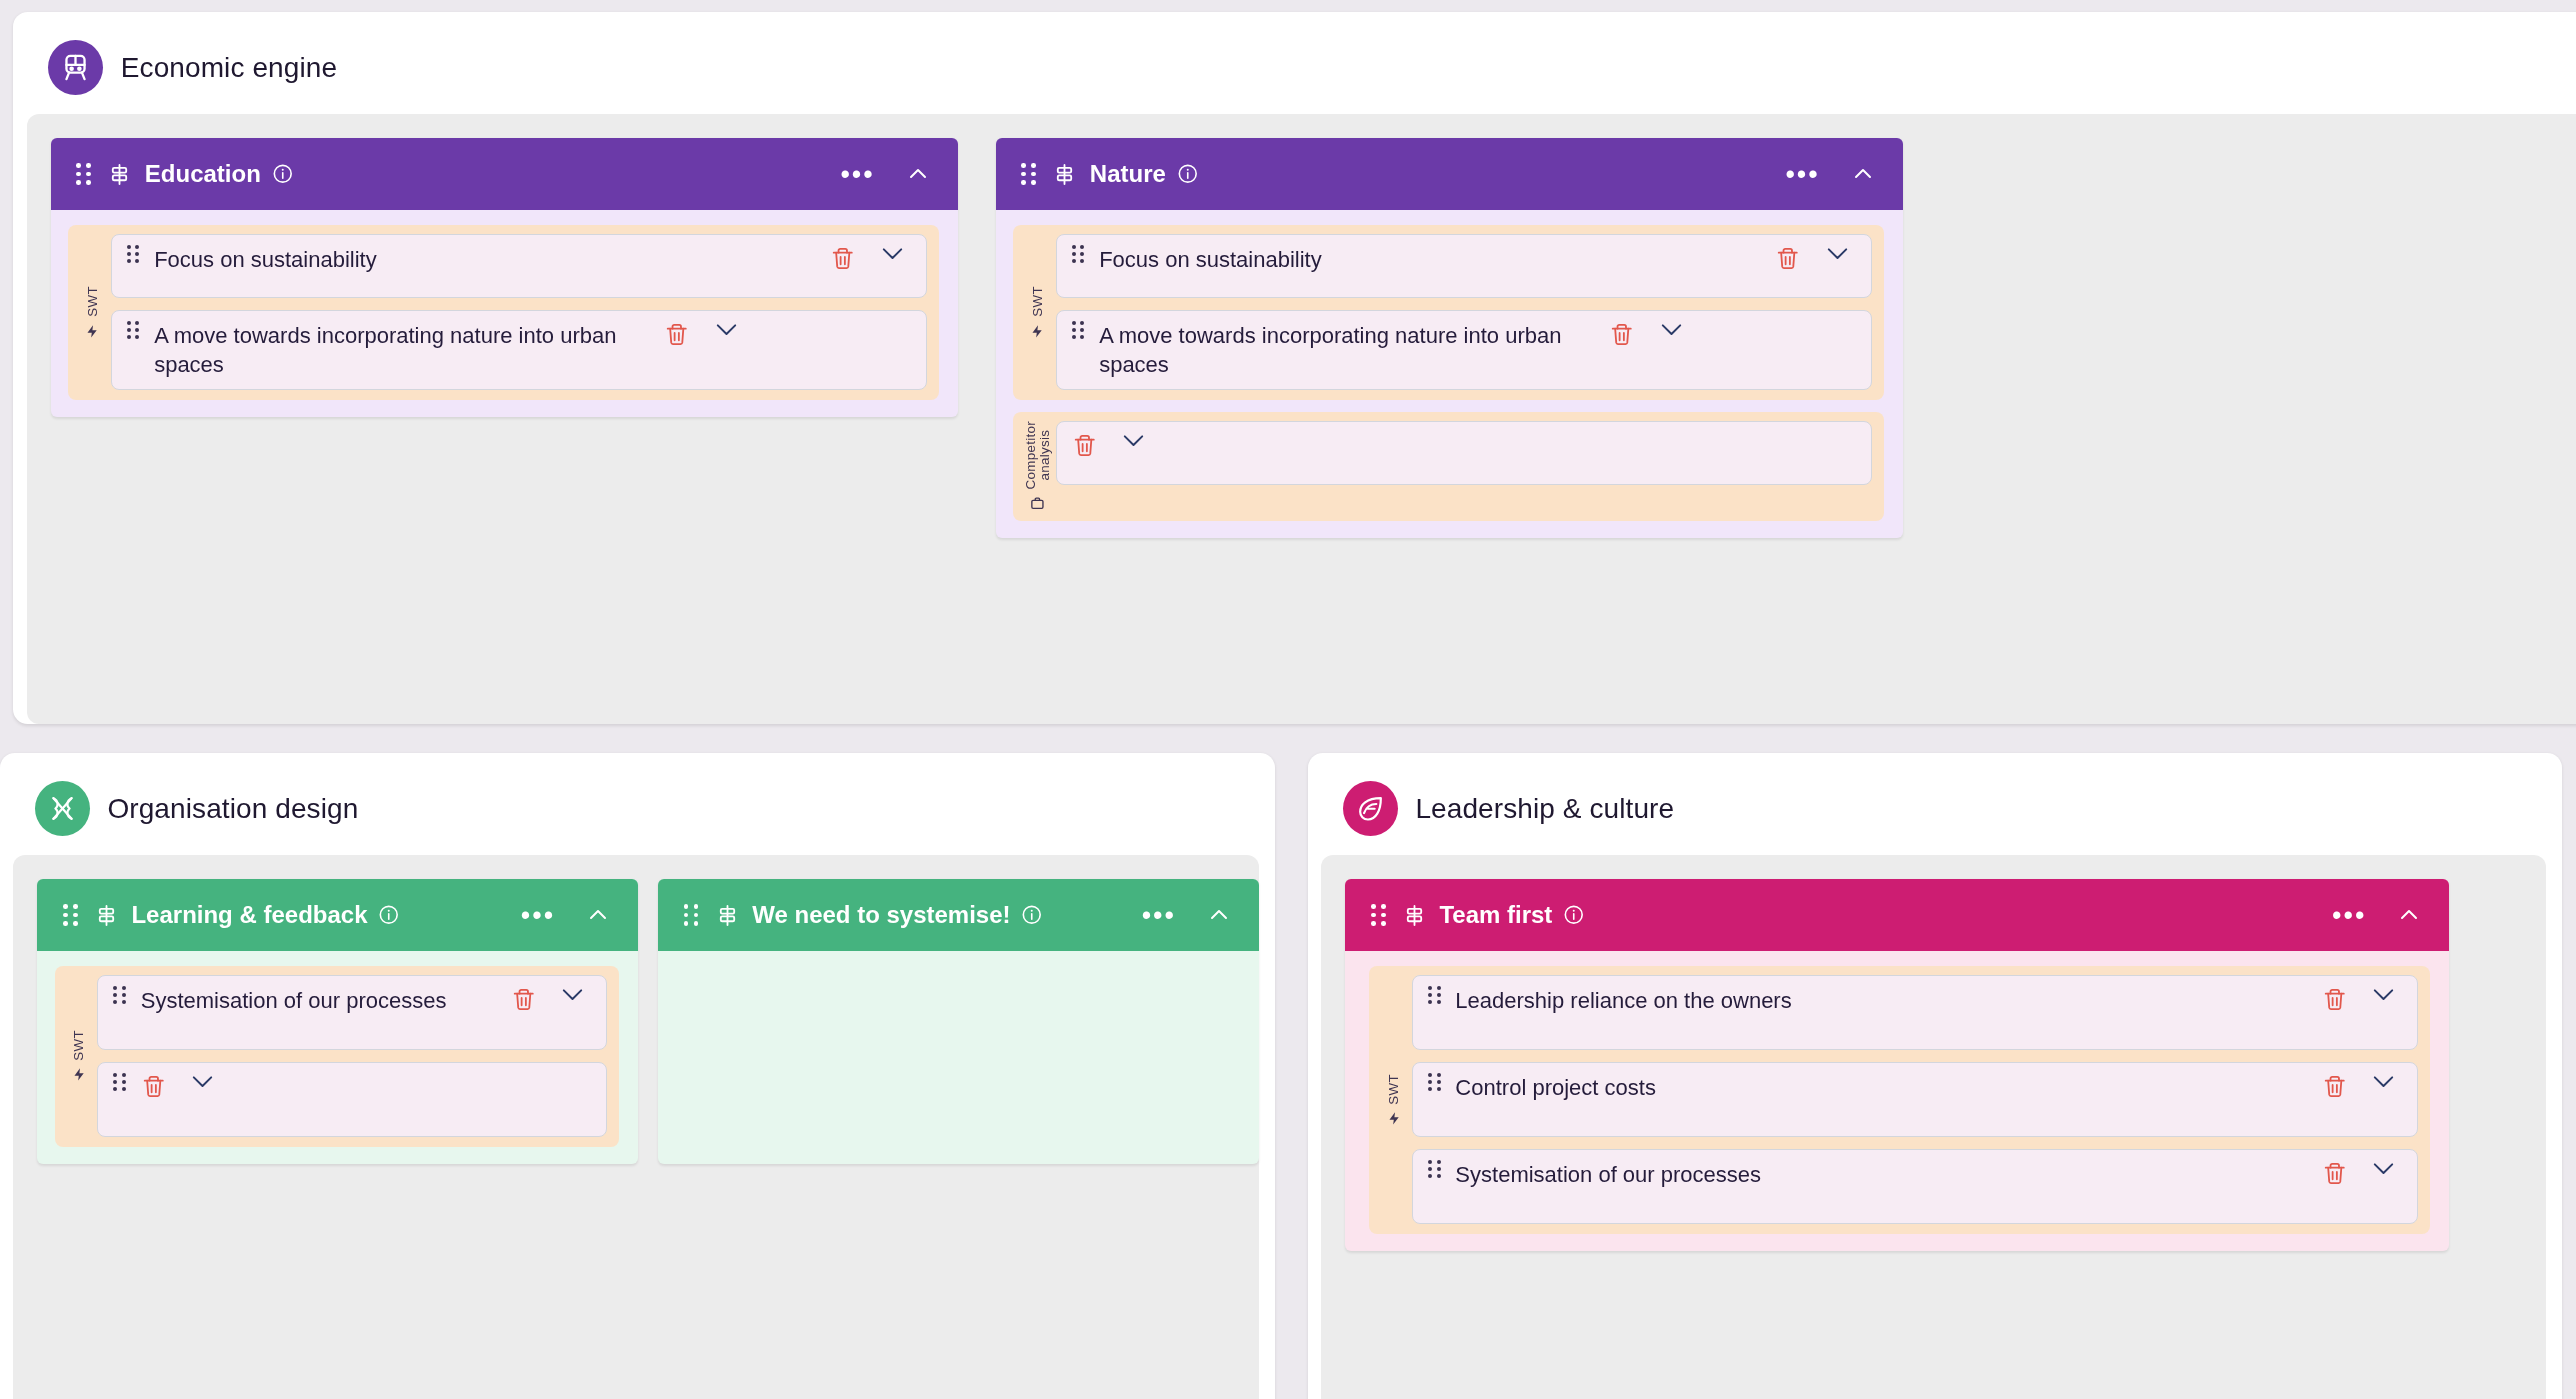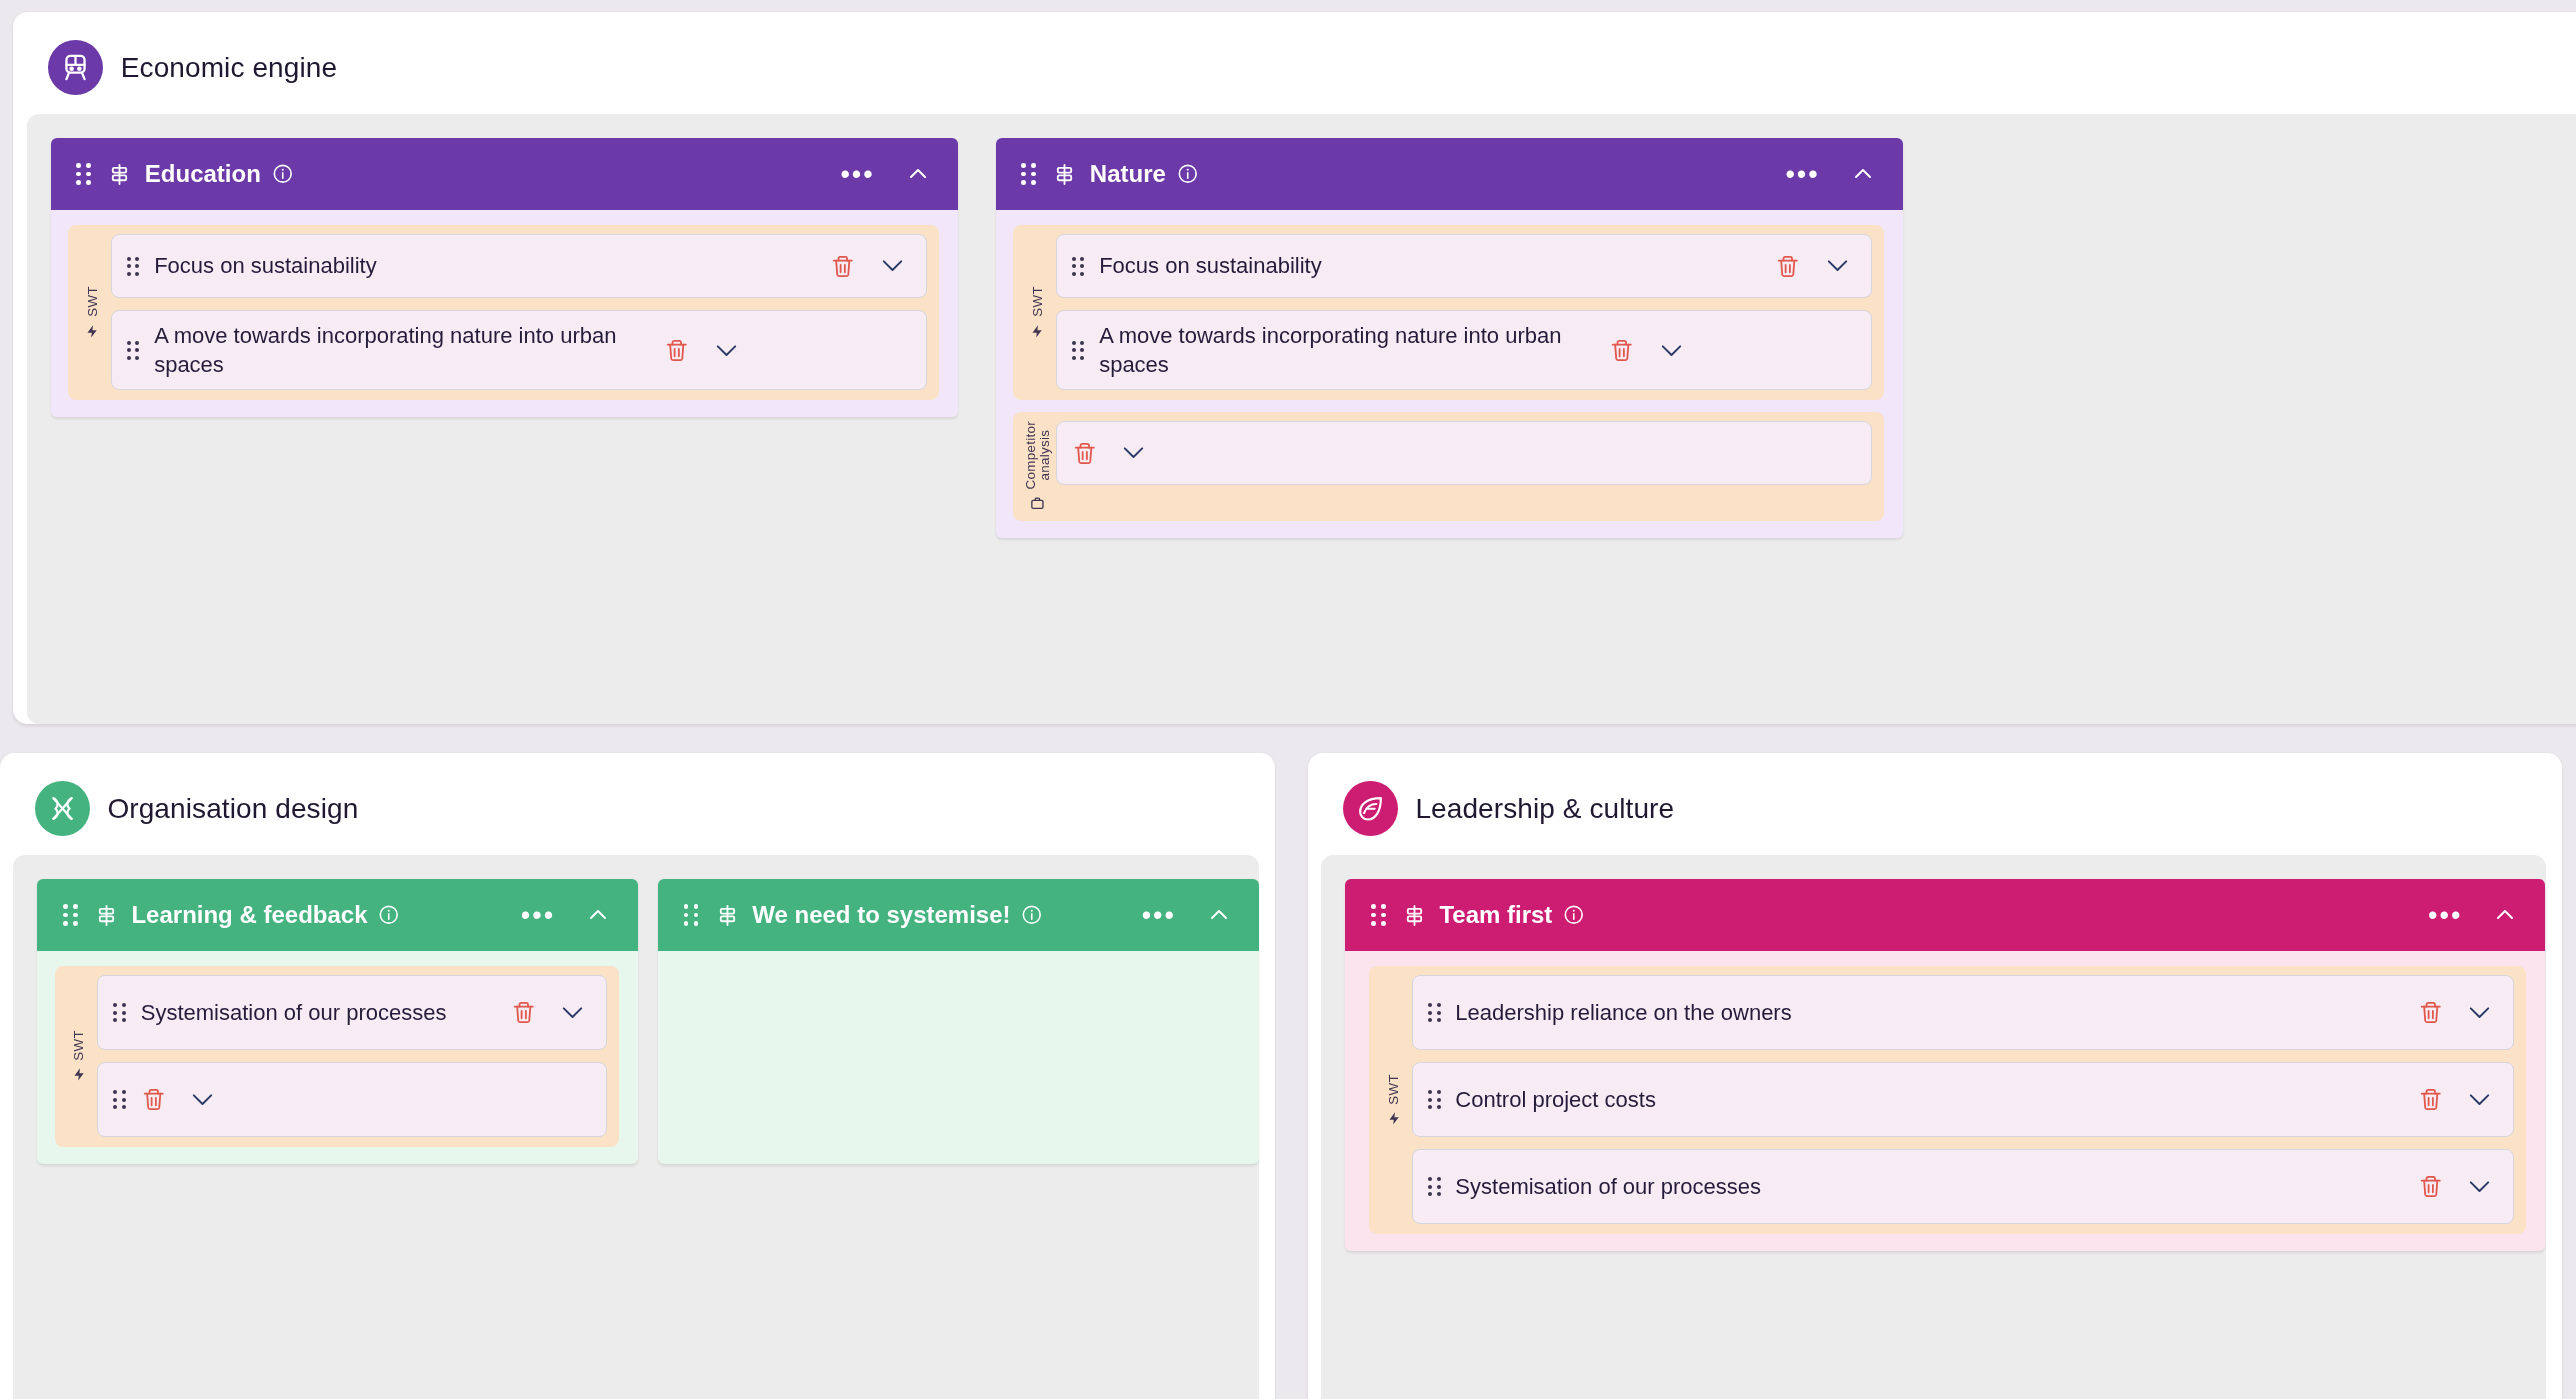--- a/index.html
+++ b/index.html
@@ -116,21 +116,20 @@
   }
   .group-label .lbl-ico { width: 14.8px; height: 14.8px; }
   .group-label .lbl-ico svg { width:14.8px; height:14.8px; display:block; }
   .group-rows { flex: 1 1 auto; display: flex; flex-direction: column; gap: 12px; }
 
   .row {
     background: #f7ecf4;
     border: 0.7px solid #d3d6dd;
     border-radius: 8px;
     display: flex;
-    align-items: center;
     min-height: 64px;
     padding: 9.4px 20px 9.4px 14.8px;
   }
   .row .rgrip {
     display: grid;
     grid-template-columns: repeat(2, 4px);
     grid-template-rows: repeat(3, 4px);
     gap: 3.4px 4.7px;
     margin-right: 14.8px;
     flex: 0 0 auto;
@@ -566,21 +565,21 @@
         <svg viewBox="0 0 24 24" fill="none" stroke="#fff" stroke-width="1.7" stroke-linecap="round" stroke-linejoin="round">
           <path d="M20 4C9 4 4 9 4 14.5 4 18 6.5 20.5 10 20.5 16 20.5 20 14 20 4Z"></path>
           <path d="M16.5 8.5c-5 0-8 3-9.5 7"></path>
           <line x1="10" y1="12.2" x2="15.2" y2="12.2"></line>
         </svg>
       </div>
       <div class="panel-title">Leadership &amp; culture</div>
     </div>
 
     <div class="canvas" style="top:102px; left:13.4px; right:16px;">
-      <div class="card" style="width:1200px; background:#fbe4ee;">
+      <div class="card" style="width:1104px; background:#fbe4ee;">
         <div class="card-head" style="background:#cd1d72;">
           <span class="grip">
               <i></i>
               <i></i>
               <i></i>
               <i></i>
               <i></i>
               <i></i>
             </span>
           <span class="sign">

